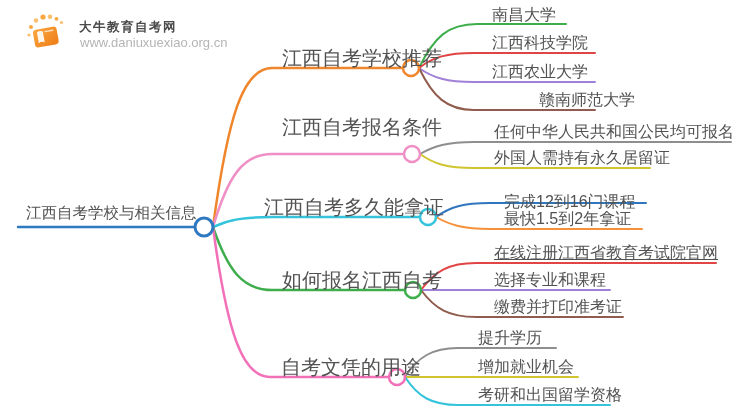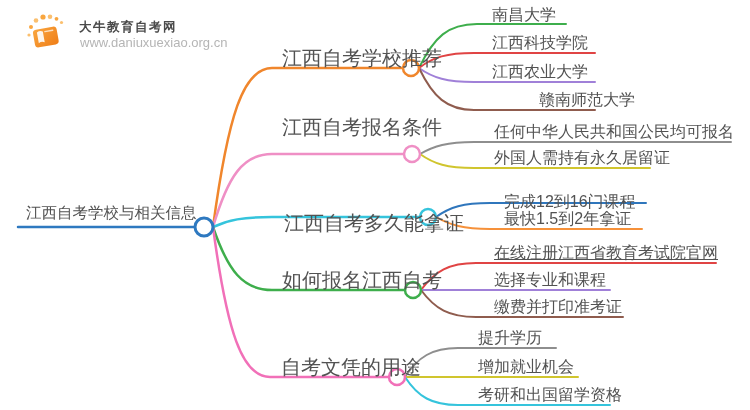--- a/index.html
+++ b/index.html
@@ -85,21 +85,21 @@
       </g>
     </svg>
     <div class="logo-title">大牛教育自考网</div>
     <div class="logo-url">www.daniuxuexiao.org.cn</div>
   </div>
 
   <div class="lbl lbl-root" style="left:26px;top:203px;">江西自考学校与相关信息</div>
 
   <div class="lbl lbl-branch" style="left:282px;top:46px;">江西自考学校推荐</div>
   <div class="lbl lbl-branch" style="left:282px;top:115px;">江西自考报名条件</div>
-  <div class="lbl lbl-branch" style="left:284px;top:195px;margin-top:16px;">江西自考多久能拿证</div>
+  <div class="lbl lbl-branch" style="left:264px;top:195px;">江西自考多久能拿证</div>
   <div class="lbl lbl-branch" style="left:282px;top:268px;">如何报名江西自考</div>
   <div class="lbl lbl-branch" style="left:281px;top:355px;">自考文凭的用途</div>
 
   <div class="lbl lbl-child" style="left:492px;top:5px;">南昌大学</div>
   <div class="lbl lbl-child" style="left:492px;top:33px;">江西科技学院</div>
   <div class="lbl lbl-child" style="left:492px;top:62px;">江西农业大学</div>
   <div class="lbl lbl-child" style="left:492px;top:90px;margin-left:47px;">赣南师范大学</div>
 
   <div class="lbl lbl-child" style="left:494px;top:122px;">任何中华人民共和国公民均可报名</div>
   <div class="lbl lbl-child" style="left:494px;top:148px;">外国人需持有永久居留证</div>

